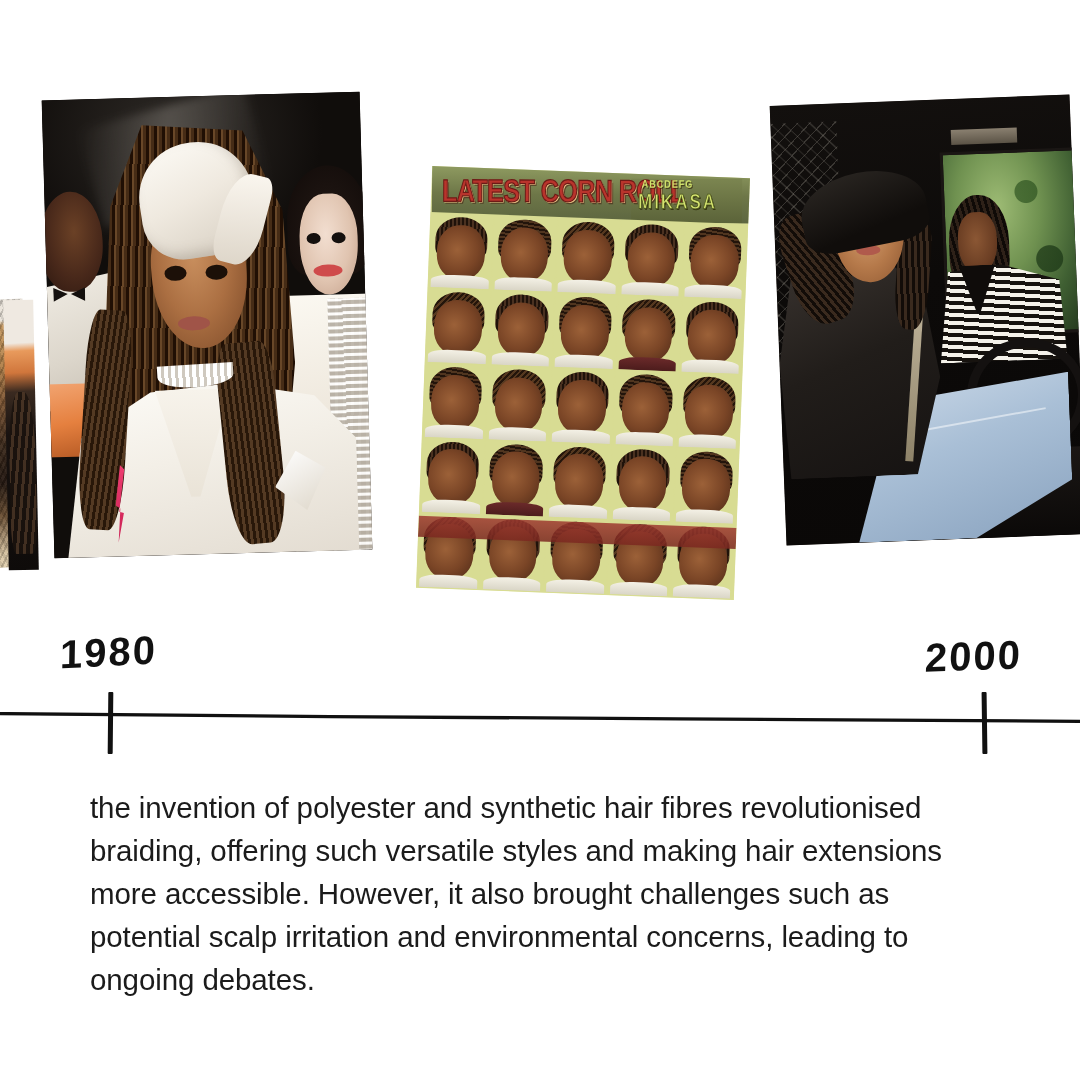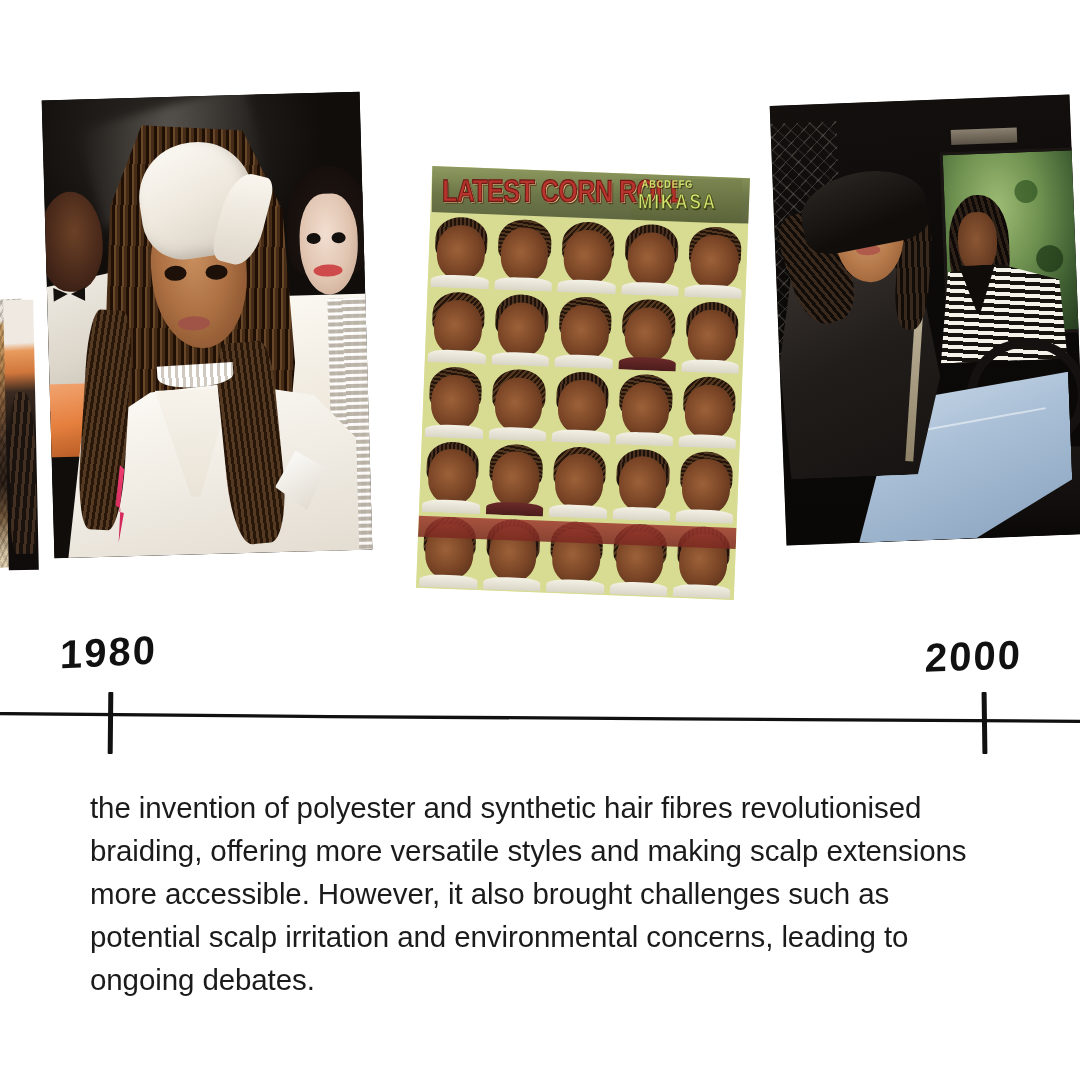--- a/index.html
+++ b/index.html
@@ -791,15 +791,15 @@
 
     <svg class="tl-axis" viewBox="0 0 1080 18" preserveAspectRatio="none">
       <path d="M0,2 C90,3.2 200,4.6 330,5.8 C470,7.1 640,8.6 800,9.9 C910,10.8 1000,11.5 1080,12.0" stroke="#111111" stroke-width="4.2" fill="none" stroke-linecap="round"></path>
       <path d="M0,2.6 C120,3.8 260,5.2 420,6.6 C600,8.2 790,9.8 950,11.0 C1010,11.5 1050,11.8 1080,12.2" stroke="#111111" stroke-width="1.6" fill="none" opacity=".75"></path>
     </svg>
 
     <div class="tl-tick" id="tl-tick-1980"></div>
     <div class="tl-tick" id="tl-tick-2000"></div>
   </div>
 
-  <p class="body-copy">the invention of polyester and synthetic hair fibres revolutionised braiding, offering more versatile styles and making scalp extensions more accessible. However, it also brought challenges such as potential scalp irritation and environmental concerns, leading to ongoing debates.</p>
+  <p class="body-copy">the invention of polyester and synthetic hair fibres revolutionised braiding, offering such versatile styles and making hair extensions more accessible. However, it also brought challenges such as potential scalp irritation and environmental concerns, leading to ongoing debates.</p>
 
 </div>
 
 </body></html>

